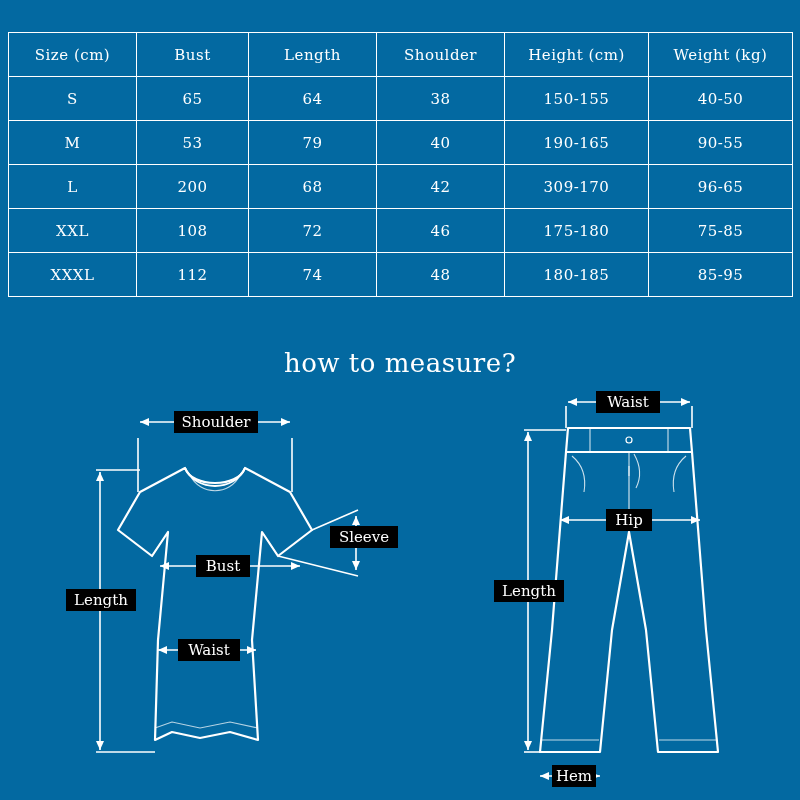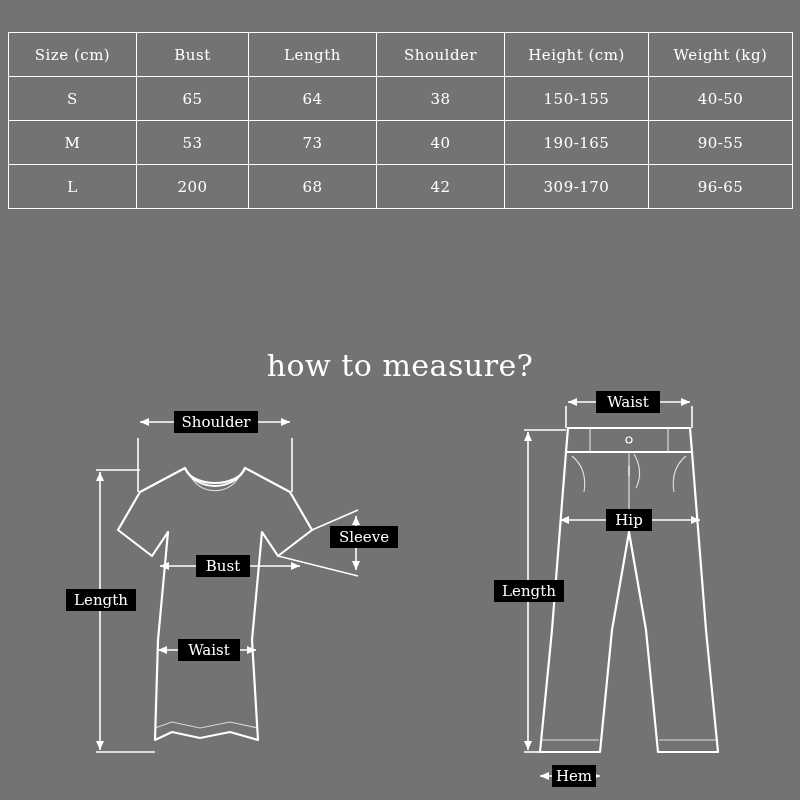--- a/index.html
+++ b/index.html
@@ -11,21 +11,21 @@
     width: 800px;
     height: 800px;
     font-family: "DejaVu Serif", serif;
     color: #ffffff;
     overflow: hidden;
   }
   .page {
     position: relative;
     width: 800px;
     height: 800px;
-    background: #737373;
+    background: #0369a1;
   }
 
   
   .size-table {
     position: absolute;
     left: 8px;
     top: 32px;
     width: 784px;
     border-collapse: collapse;
     table-layout: fixed;
@@ -53,21 +53,21 @@
   .size-table col.c4 { width: 144px; }
   .size-table col.c5 { width: 144px; }
 
   
   .how-title {
     position: absolute;
     top: 348px;
     left: 0;
     width: 800px;
     text-align: center;
-    font-size: 30px;
+    font-size: 26px;
     font-family: "DejaVu Serif", serif;
     color: #ffffff;
     letter-spacing: 0.5px;
   }
 
   
   .diagram {
     position: absolute;
     top: 380px;
     left: 0;
@@ -115,33 +115,49 @@
         <td>S</td>
         <td>65</td>
         <td>64</td>
         <td>38</td>
         <td>150-155</td>
         <td>40-50</td>
       </tr>
       <tr>
         <td>M</td>
         <td>53</td>
-        <td>73</td>
+        <td>79</td>
         <td>40</td>
         <td>190-165</td>
         <td>90-55</td>
       </tr>
       <tr>
         <td>L</td>
         <td>200</td>
         <td>68</td>
         <td>42</td>
         <td>309-170</td>
         <td>96-65</td>
       </tr>
+      <tr>
+        <td>XXL</td>
+        <td>108</td>
+        <td>72</td>
+        <td>46</td>
+        <td>175-180</td>
+        <td>75-85</td>
+      </tr>
+      <tr>
+        <td>XXXL</td>
+        <td>112</td>
+        <td>74</td>
+        <td>48</td>
+        <td>180-185</td>
+        <td>85-95</td>
+      </tr>
     </tbody>
   </table>
 
   <div class="how-title">how to measure?</div>
 
   <div class="diagram">
     <svg width="800" height="420" viewBox="0 0 800 420" xmlns="http://www.w3.org/2000/svg">
 
       <g>
 

